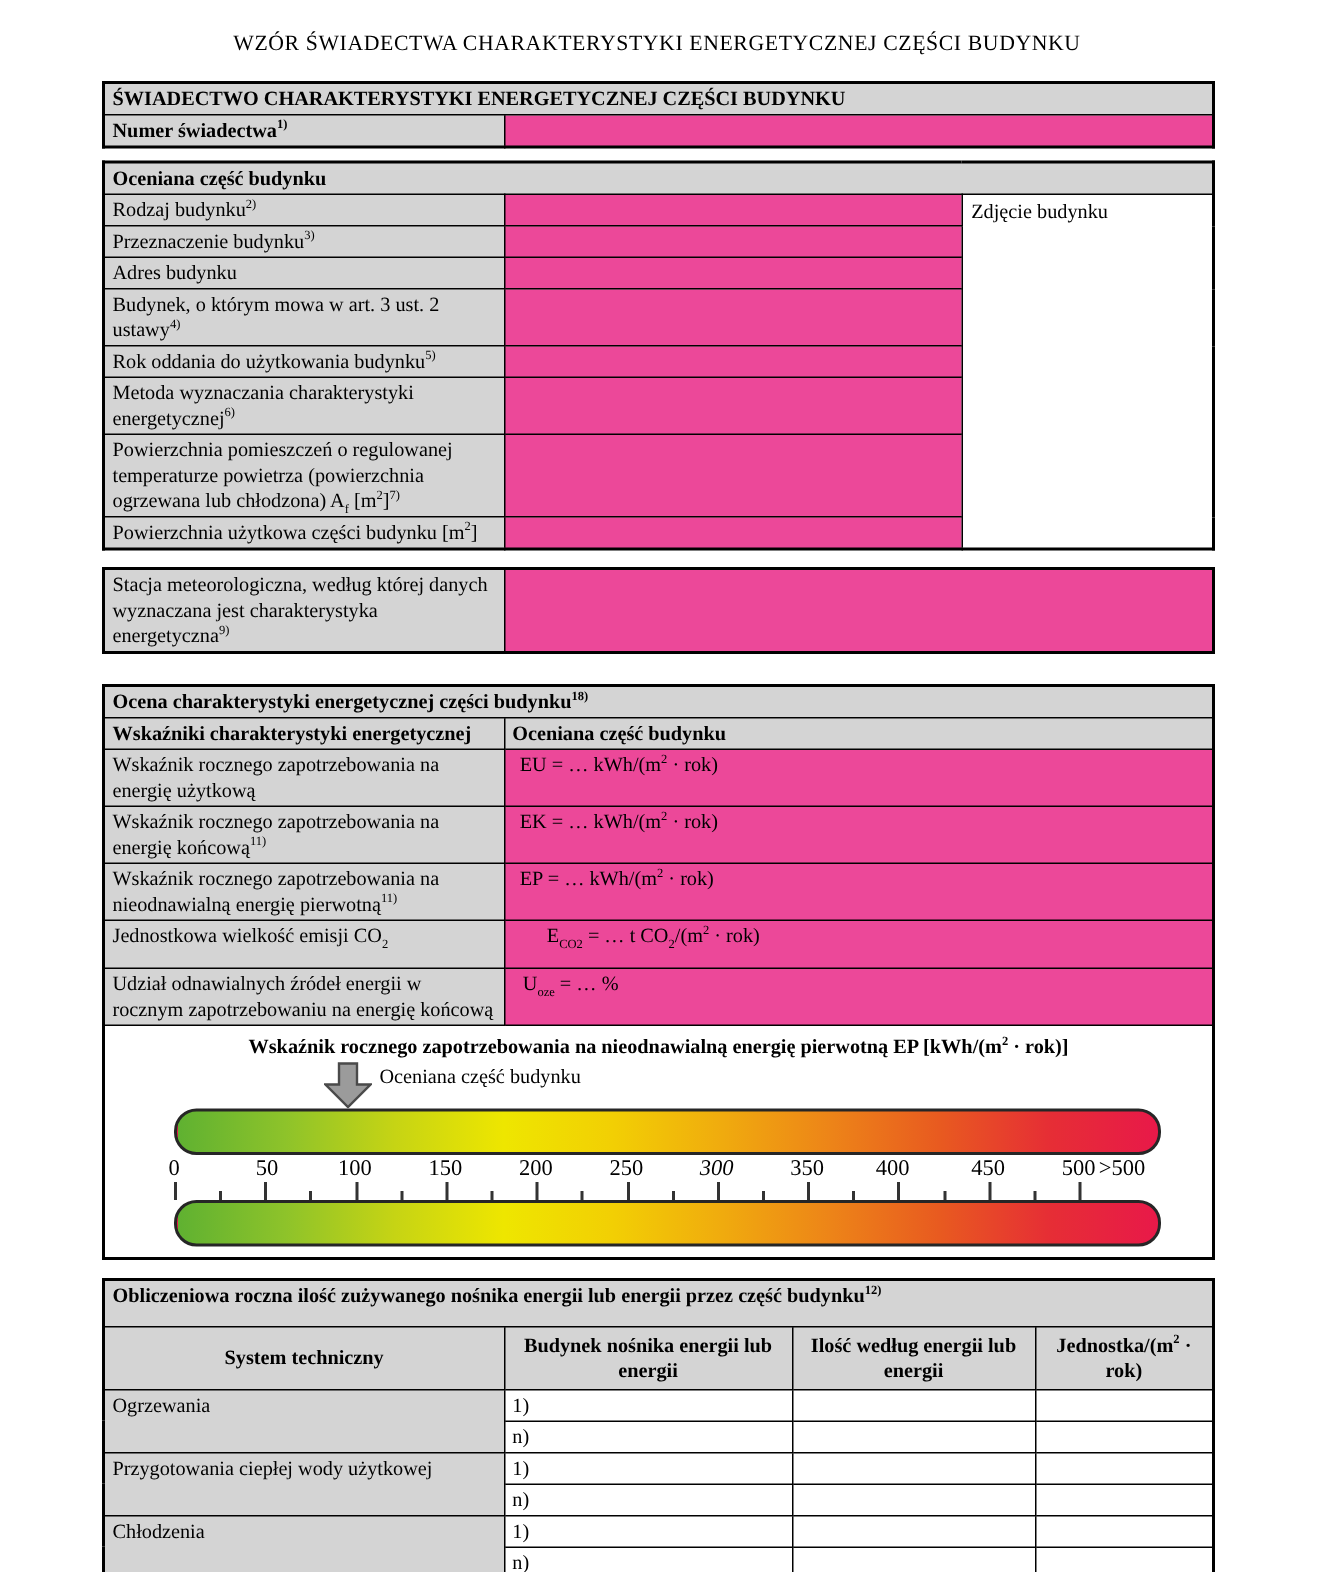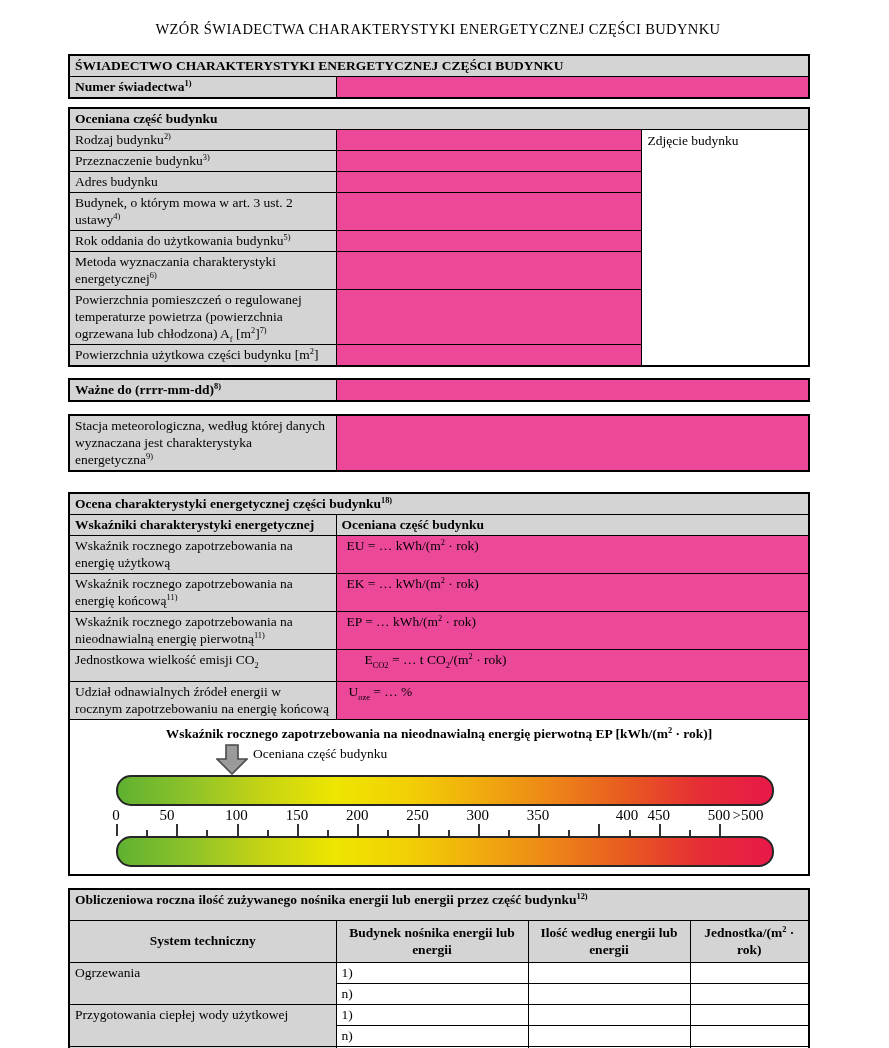--- a/index.html
+++ b/index.html
@@ -102,32 +102,20 @@
       <td class="gray">Powierzchnia pomieszczeń o regulowanej temperaturze powietrza (powierzchnia ogrzewana lub chłodzona) A<sub>f</sub> [m<sup>2</sup>]<sup>7)</sup></td>
       <td class="val-cell"></td>
     </tr>
     <tr>
       <td class="gray">Powierzchnia użytkowa części budynku [m<sup>2</sup>]</td>
       <td class="val-cell"></td>
     </tr>
   </tbody>
     </table>
 
-  <table class="mb12">
-    <colgroup>
-        <col style="width:267px">
-        <col style="width:473px">
-      </colgroup>
-    <tbody>
-        <tr class="h21">
-      <td class="gray bold">Ważne do (rrrr-mm-dd)<sup>8)</sup></td>
-      <td class="val-cell"></td>
-    </tr>
-  </tbody>
-    </table>
 
   <table class="mb10">
     <colgroup>
         <col style="width:267px">
         <col style="width:473px">
       </colgroup>
     <tbody>
         <tr>
       <td class="gray">Stacja meteorologiczna, według której danych wyznaczana jest charakterystyka energetyczna<sup>9)</sup></td>
       <td class="val-cell"></td>
@@ -175,42 +163,42 @@
           <svg class="pointer-arrow" width="32" height="31" viewBox="0 0 32 31">
             <polygon points="10,1 22,1 22,15 31,15 16,30 1,15 10,15" fill="#9b9b9b" stroke="#4a4a4a" stroke-width="1.6"></polygon>
           </svg>
           <span class="pointer-label">Oceniana część budynku</span>
         </div>
         <div class="ep-bar" style="background: linear-gradient(90deg, rgb(95, 177, 49), rgb(142, 195, 42), rgb(198, 212, 20), rgb(238, 230, 0), rgb(242, 207, 4), rgb(240, 171, 14), rgb(237, 132, 24), rgb(232, 90, 32), rgb(230, 46, 53), rgb(232, 25, 73));"></div>
         <div class="tick-row">
               <span class="tick-label" style="left: 46px;">0</span>
               <span class="tick major" style="left: 46px;"></span>
               <span class="tick minor" style="left: 76.15px;"></span>
-              <span class="tick-label" style="left: 97px;">50</span>
+              <span class="tick-label" style="left: 108px;">50</span>
               <span class="tick major" style="left: 106.3px;"></span>
               <span class="tick minor" style="left: 136.45px;"></span>
               <span class="tick-label" style="left: 166.6px;">100</span>
               <span class="tick major" style="left: 166.6px;"></span>
               <span class="tick minor" style="left: 196.75px;"></span>
               <span class="tick-label" style="left: 226.9px;">150</span>
               <span class="tick major" style="left: 226.9px;"></span>
               <span class="tick minor" style="left: 257.05px;"></span>
               <span class="tick-label" style="left: 287.2px;">200</span>
               <span class="tick major" style="left: 287.2px;"></span>
               <span class="tick minor" style="left: 317.35px;"></span>
               <span class="tick-label" style="left: 347.5px;">250</span>
               <span class="tick major" style="left: 347.5px;"></span>
               <span class="tick minor" style="left: 377.65px;"></span>
-              <span class="tick-label" style="left: 407.8px;">300</span>
+              <span class="tick-label" style="left: 407.8px; font-style: italic;">300</span>
               <span class="tick major" style="left: 407.8px;"></span>
               <span class="tick minor" style="left: 437.95px;"></span>
               <span class="tick-label" style="left: 468.1px;">350</span>
               <span class="tick major" style="left: 468.1px;"></span>
               <span class="tick minor" style="left: 498.25px;"></span>
-              <span class="tick-label" style="left: 557px;">400</span>
+              <span class="tick-label" style="left: 525px;">400</span>
               <span class="tick major" style="left: 528.4px;"></span>
               <span class="tick minor" style="left: 558.55px;"></span>
               <span class="tick-label" style="left: 588.7px;">450</span>
               <span class="tick major" style="left: 588.7px;"></span>
               <span class="tick minor" style="left: 618.85px;"></span>
               <span class="tick-label" style="left: 649px;">500</span>
               <span class="tick major" style="left: 649px;"></span>
               <span class="tick-label" style="left: 678px;">&gt;500</span>
             </div>
         <div class="ep-bar" style="background: linear-gradient(90deg, rgb(95, 177, 49), rgb(142, 195, 42), rgb(198, 212, 20), rgb(238, 230, 0), rgb(242, 207, 4), rgb(240, 171, 14), rgb(237, 132, 24), rgb(232, 90, 32), rgb(230, 46, 53), rgb(232, 25, 73));"></div>

